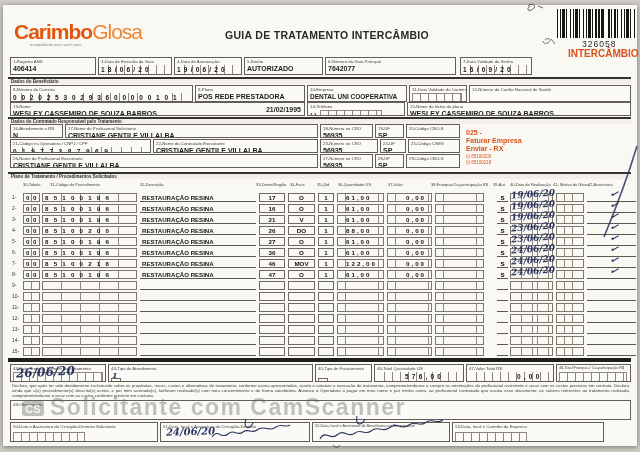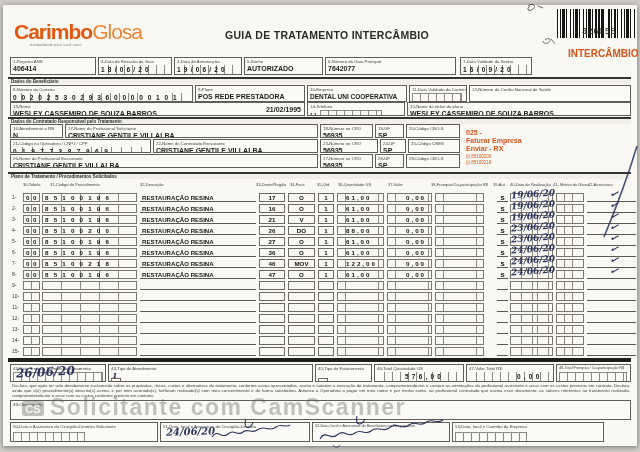--- a/index.html
+++ b/index.html
@@ -52,21 +52,21 @@
 
 <div id="stage">
   <div id="page"></div>
 
   <div style="position:absolute;left:14px;top:20px;">
     <span style="font-size:21px;font-weight:bold;color:#e2560e;letter-spacing:-1px;">Carimbo</span><span style="font-size:21px;color:#ef8432;letter-spacing:-1px;">Glosa</span>
     <div style="font-size:4px;color:#8a8larger782;color:#8d8a82;margin-top:-2px;padding-left:16px;">tranquilidade para você sorrir</div>
   </div>
   <div style="position:absolute;left:225px;top:29px;font-size:10.5px;font-weight:bold;color:#2a2925;letter-spacing:.3px;">GUIA DE TRATAMENTO INTERCÂMBIO</div>
   <div style="position:absolute;left:557px;top:9px;width:79px;height:29px;background:repeating-linear-gradient(90deg,#171614 0 1.5px,#fdfcf8 1.5px 3px,#171614 3px 4.2px,#fdfcf8 4.2px 5.5px,#171614 5.5px 8.2px,#fdfcf8 8.2px 9.2px,#171614 9.2px 10px,#fdfcf8 10px 12.8px);"></div>
-  <div style="position:absolute;left:582px;top:26px;font-size:8.5px;color:#2a2925;letter-spacing:1px;">326058</div>
+  <div style="position:absolute;left:582px;top:39px;font-size:8.5px;color:#2a2925;letter-spacing:1px;">326058</div>
   <div style="position:absolute;left:568px;top:48px;font-size:10px;font-weight:bold;" class="orange">INTERCÂMBIO</div>
 
   <div class="fbox" style="left:10px;top:57px;width:86px;height:18px;">
     <div class="flabel">1-Registro ANS</div>
     <div class="fval">406414</div>
   </div>
   <div class="fbox" style="left:98px;top:57px;width:74px;height:18px;">
     <div class="flabel">3-Data de Emissão da Guia</div>
     <div class="fval combval">18/06/20</div>
   </div>

